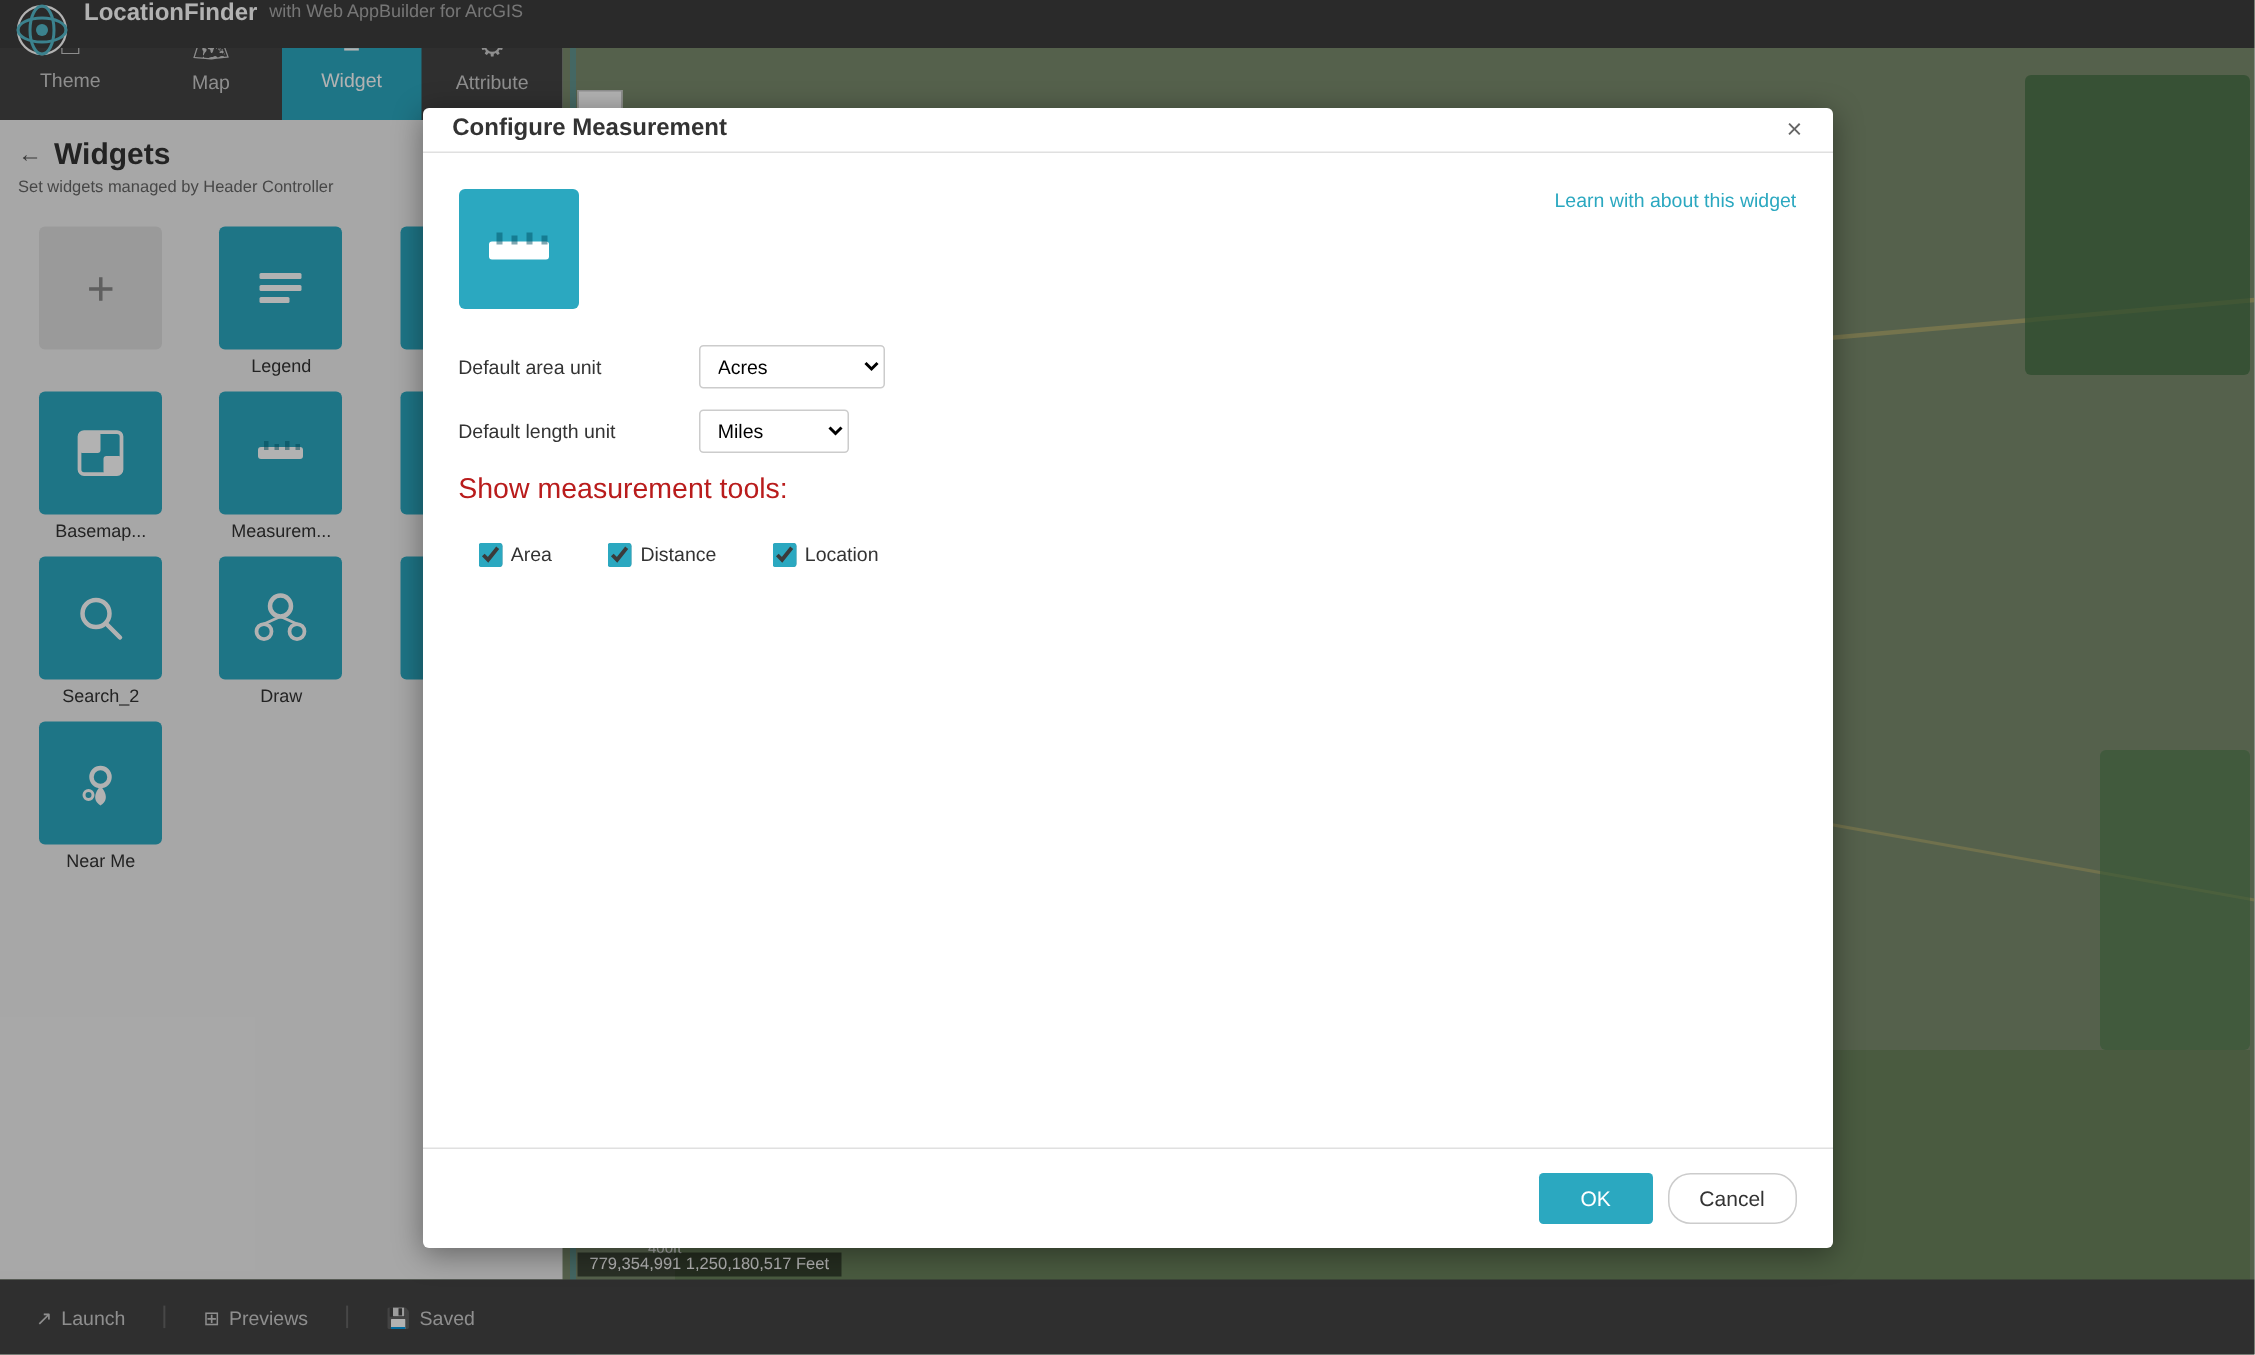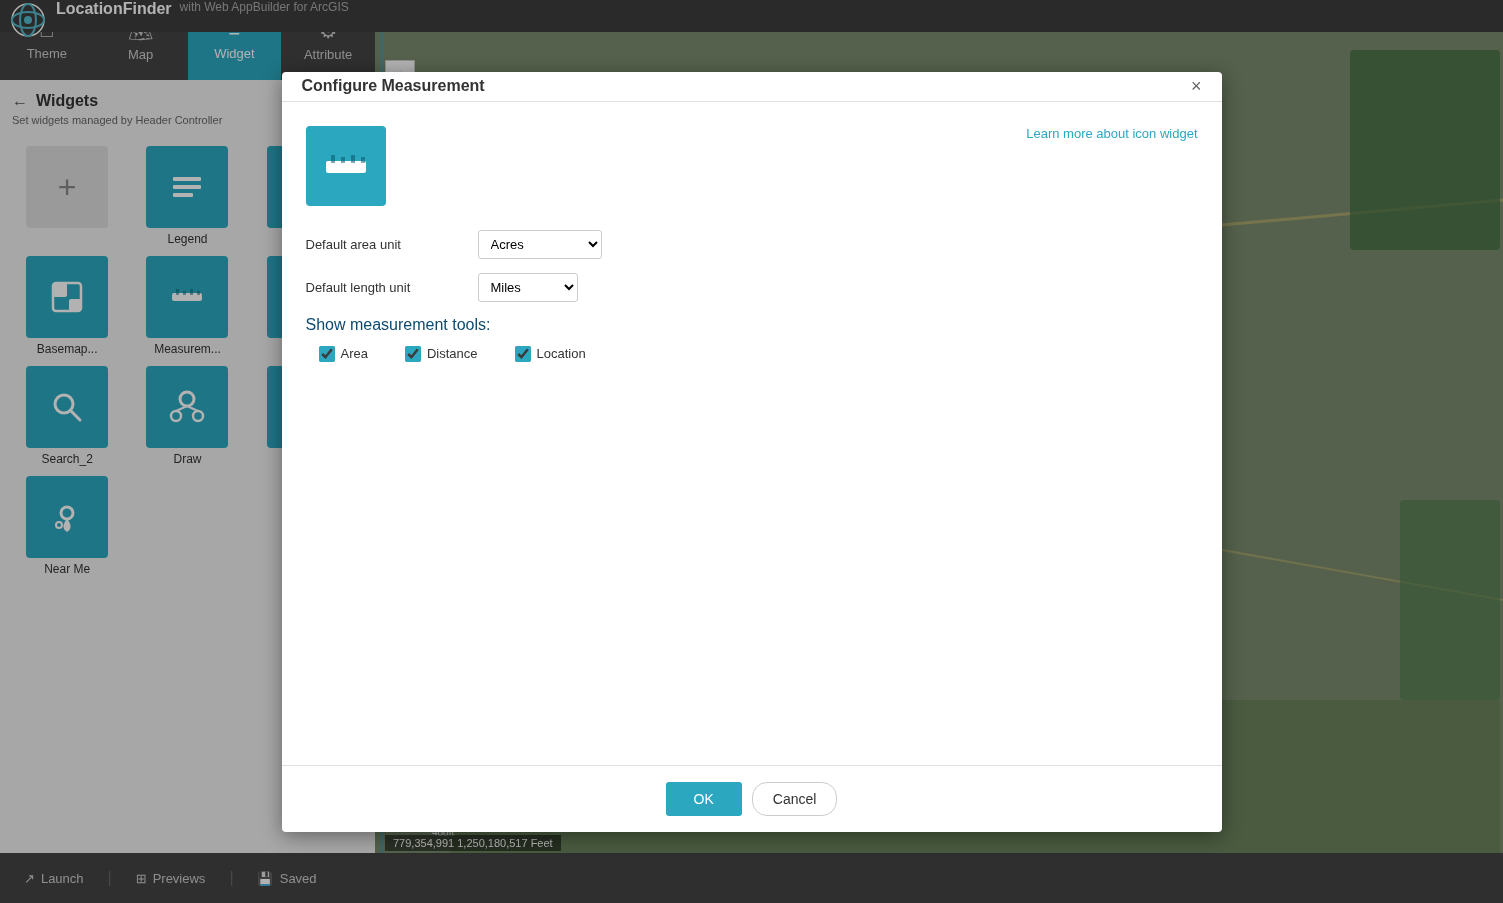--- a/index.html
+++ b/index.html
@@ -92,21 +92,21 @@
       overflow-y: auto;
       padding: 12px;
     }
     .widgets-header {
       display: flex;
       align-items: center;
       gap: 8px;
       margin-bottom: 4px;
     }
     .widgets-header-title {
-      font-size: 16px;
+      font-size: 20px;
       font-weight: bold;
       color: #333;
     }
     .widgets-subtitle {
       font-size: 11px;
       color: #666;
       margin-bottom: 20px;
     }
     .widget-grid {
       display: grid;
@@ -288,43 +288,42 @@
       margin-left: auto;
       display: block;
       text-align: right;
     }
 
     
     .form-row {
       display: flex;
       align-items: center;
       margin-bottom: 14px;
-      gap: 12px;
     }
     .form-label {
       font-size: 13px;
       color: #333;
       width: 160px;
       flex-shrink: 0;
     }
     .form-select {
       padding: 5px 8px;
       border: 1px solid #ccc;
       border-radius: 3px;
       font-size: 13px;
       min-width: 100px;
       background: #fff;
       cursor: pointer;
     }
 
     
     .section-label {
-      font-size: 16px;
-      color: #0c4a6e;
-      margin-bottom: 12px;
+      font-size: 19px;
+      color: #b91c1c;
+      margin-bottom: 24px;
     }
     .checkbox-row {
       display: flex;
       align-items: center;
       gap: 24px;
     }
     .checkbox-item {
       display: flex;
       align-items: center;
       gap: 6px;
@@ -337,21 +336,21 @@
       cursor: pointer;
     }
     .checkbox-label {
       font-size: 13px;
       color: #333;
     }
 
     
     .modal-footer {
       display: flex;
-      justify-content: center;
+      justify-content: flex-end;
       gap: 10px;
       padding: 16px 24px;
       border-top: 1px solid #e0e0e0;
     }
     .btn-ok {
       padding: 8px 28px;
       background: #2ba8c0;
       color: #fff;
       border: none;
       border-radius: 3px;
@@ -594,21 +593,21 @@
       <div class="widget-config-header">
         <div class="widget-config-icon">
           <svg width="50" height="50" viewBox="0 0 50 50" fill="white">
             <rect x="5" y="20" width="40" height="12" rx="2"></rect>
             <rect x="10" y="14" width="4" height="8" fill="rgba(0,80,100,0.5)"></rect>
             <rect x="20" y="16" width="4" height="6" fill="rgba(0,80,100,0.5)"></rect>
             <rect x="30" y="14" width="4" height="8" fill="rgba(0,80,100,0.5)"></rect>
             <rect x="40" y="16" width="4" height="6" fill="rgba(0,80,100,0.5)"></rect>
           </svg>
         </div>
-        <a href="#" class="learn-more-link">Learn more about icon widget</a>
+        <a href="#" class="learn-more-link">Learn with about this widget</a>
       </div>
 
       <div class="form-row">
         <span class="form-label">Default area unit</span>
         <select class="form-select">
           <option>Acres</option>
           <option>Hectares</option>
           <option>Square Meters</option>
           <option>Square Feet</option>
           <option>Square Miles</option>

